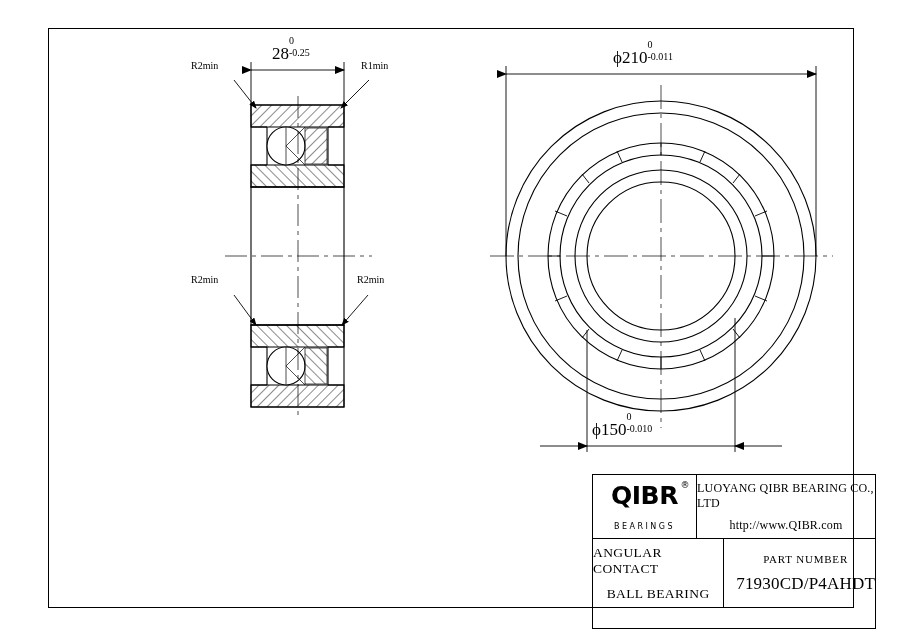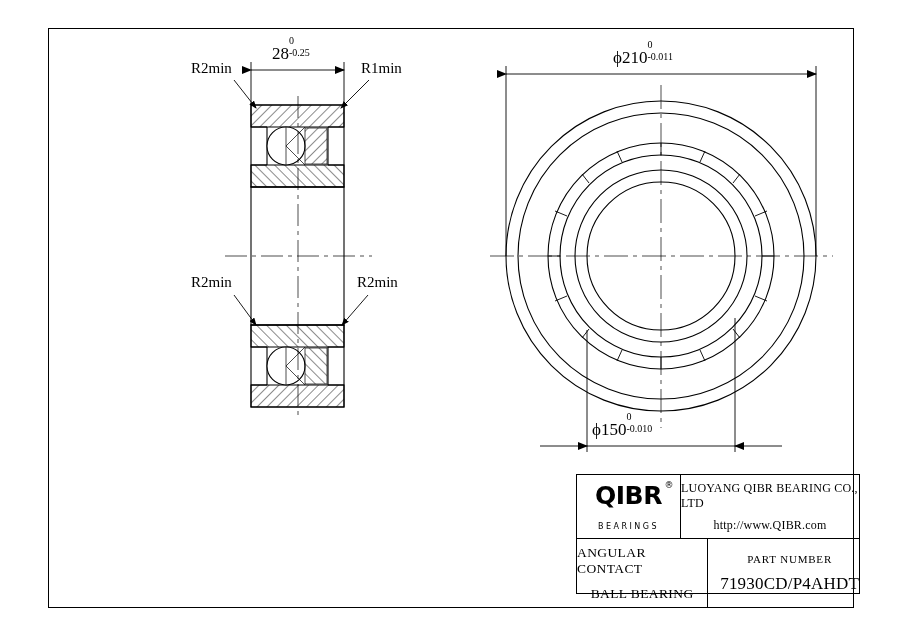--- a/index.html
+++ b/index.html
@@ -32,21 +32,21 @@
   svg.draw {
     position: absolute;
     left: 0;
     top: 0;
     width: 900px;
     height: 636px;
   }
   .lbl {
     position: absolute;
     font-family: "Liberation Serif", serif;
-    font-size: 15px;
+    font-size: 10px;
     white-space: nowrap;
     color: #000000;
   }
   .dim {
     position: absolute;
     font-family: "Liberation Serif", serif;
     font-size: 17px;
     white-space: nowrap;
   }
   .tol {
@@ -64,24 +64,24 @@
   }
   .tol .dn {
     position: absolute;
     left: 0;
     top: 5px;
     font-size: 10px;
   }
   
   .titleblock {
     position: absolute;
-    left: 576px;
+    left: 592px;
     top: 474px;
     width: 284px;
-    height: 120px;
+    height: 155px;
     border: 1px solid #000000;
     box-sizing: border-box;
   }
   .tb-row1 {
     position: absolute;
     left: 0;
     top: 0;
     width: 100%;
     height: 64px;
     border-bottom: 1px solid #000000;

